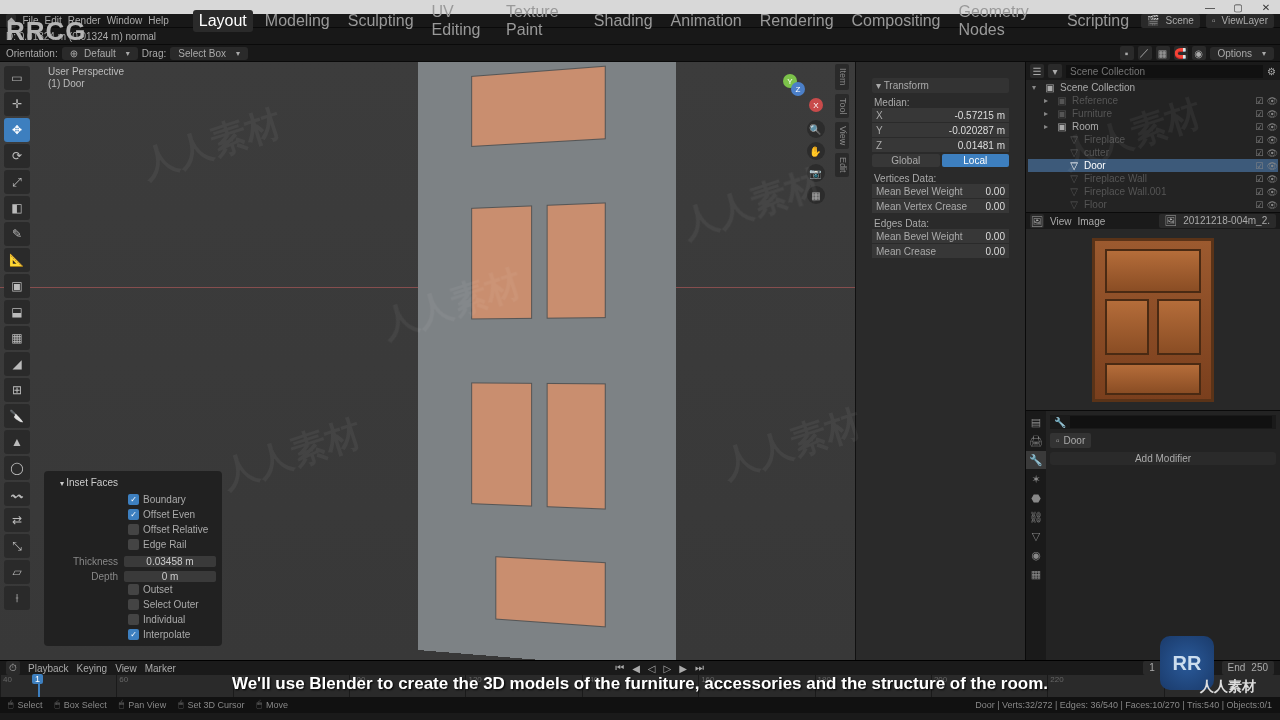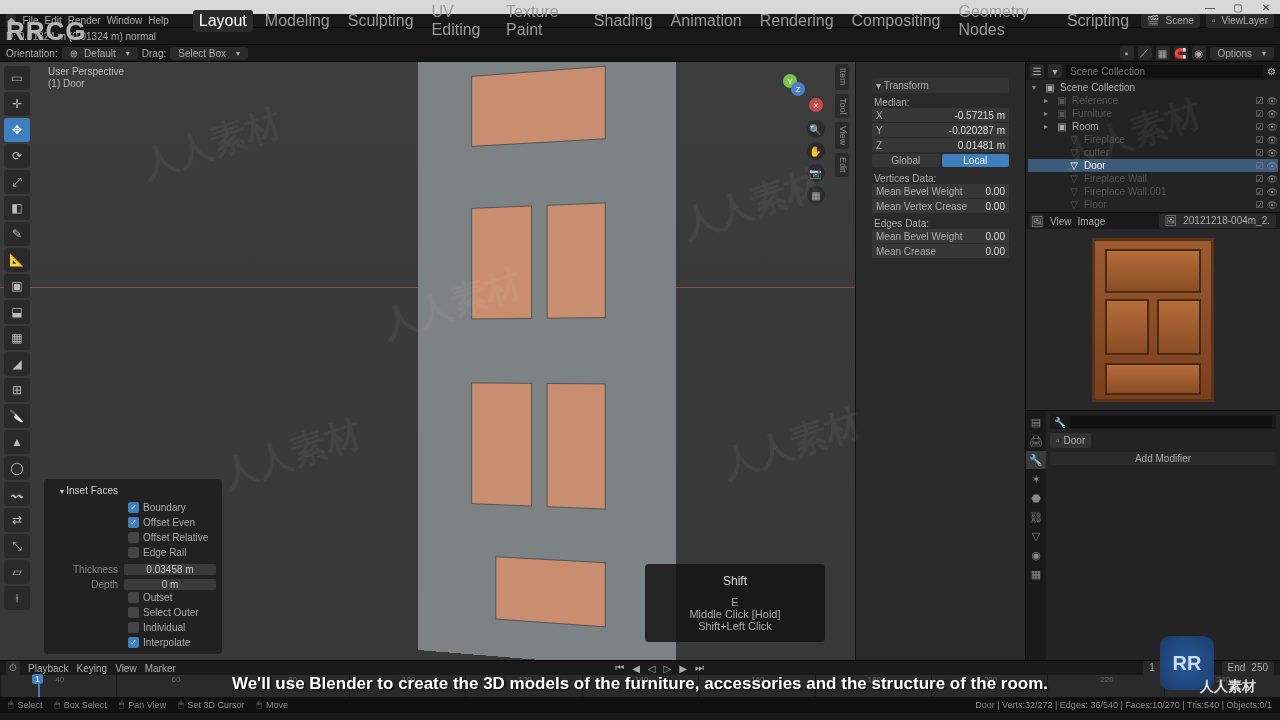--- a/index.html
+++ b/index.html
@@ -67,21 +67,21 @@
 .np-row .val { color: #ddd; }
 .np-btns { display: flex; gap: 2px; margin: 2px 0; }
 .np-btns span { flex: 1; background: #373737; text-align: center; padding: 1px 0; border-radius: 2px; cursor: pointer; }
 .np-btns span.active { background: #3d7fbf; color: #fff; }
 
 
 .shift-box { position: absolute; right: 200px; bottom: 18px; width: 180px; background: rgba(20,20,20,.85); padding: 10px; border-radius: 4px; text-align: center; font-size: 11px; }
 .shift-box .big { font-size: 12px; margin-bottom: 8px; color: #ddd; }
 
 
-.op-panel { position: absolute; left: 44px; bottom: 6px; width: 178px; background: rgba(32,32,32,.92); border-radius: 4px; padding: 4px 6px; font-size: 10px; }
+.op-panel { position: absolute; left: 44px; bottom: 14px; width: 178px; background: rgba(32,32,32,.92); border-radius: 4px; padding: 4px 6px; font-size: 10px; }
 .op-panel .hdr { padding: 2px 0 4px 10px; color: #ccc; }
 .op-panel .hdr::before { content: "▾ "; font-size: 8px; }
 .op-row { display: flex; align-items: flex-end; height: 15px; }
 .op-row .lbl { width: 74px; text-align: right; padding-right: 6px; color: #888; }
 .op-row .val { flex: 1; background: #3a3a3a; text-align: center; border-radius: 2px; color: #ccc; }
 .op-chk { display: flex; align-items: center; padding-left: 78px; height: 15px; }
 .op-chk .box { width: 11px; height: 11px; background: #444; margin-right: 4px; border-radius: 2px; display:flex; align-items:center; justify-content:center; color:#fff; font-size:8px; }
 .op-chk .box.on { background: #3d7fbf; }
 
 
@@ -111,21 +111,21 @@
 .props-body { flex: 1; padding: 4px; font-size: 10px; }
 .props-search { height: 14px; background: #1a1a1a; display: flex; align-items: center; padding: 0 4px; margin-bottom: 4px; gap: 4px; }
 .props-search input { flex:1; background:#111; border:none; color:#aaa; height:12px; font-size:10px; }
 .crumb { background: #333; padding: 2px 6px; border-radius: 2px; margin-bottom: 4px; display: inline-flex; align-items: center; gap: 4px; }
 
 
 .timeline { height: 36px; background: #1a1a1a; border-top: 1px solid #000; }
 .tl-hdr { height: 14px; display: flex; align-items: center; gap: 8px; padding: 0 6px; font-size: 10px; }
 .tl-track { height: 22px; background: #2a2a2a; position: relative; }
 .tl-ticks { position: absolute; inset: 0; display: flex; }
-.tl-tick { flex: 1; border-left: 1px solid #1a1a1a; font-size: 8px; color: #666; padding-left: 2px; text-align: center; }
+.tl-tick { flex: 1; border-left: 1px solid #1a1a1a; font-size: 8px; color: #666; padding-left: 2px; }
 .playhead { position: absolute; left: 38px; top: 0; bottom: 0; width: 2px; background: #3d7fbf; }
 .playhead::before { content: attr(data-frame); position: absolute; top: -1px; left: -6px; background: #3d7fbf; color: #fff; font-size: 9px; padding: 0 3px; border-radius: 2px; }
 
 
 .status { height: 17px; background: #111; display: flex; align-items: center; gap: 12px; padding: 0 8px; font-size: 9px; color: #888; }
 .status .seg { display: flex; align-items: center; gap: 4px; }
 
 
 .subs { position: absolute; left: 0; right: 0; bottom: 26px; text-align: center; pointer-events: none; }
 .subs .cn { font-size: 17px; color: #fff; font-weight: bold; text-shadow: 1px 1px 2px #000; }
@@ -288,26 +288,20 @@
             <span class="val">0.00</span>
           </div>
       </div>
       <div class="v-toggles">
         <span>Item</span>
         <span>Tool</span>
         <span>View</span>
         <span>Edit</span>
       </div>
 
-      <div class="shift-box">
-        <div class="big">Shift</div>
-        <div>E</div>
-        <div>Middle Click [Hold]</div>
-        <div>Shift+Left Click</div>
-      </div>
 
       <div class="op-panel">
         <div class="hdr">Inset Faces</div>
         <div class="op-chk">
             <span class="box on">✓</span>
             <span>Boundary</span>
           </div>
         <div class="op-chk">
             <span class="box on">✓</span>
             <span>Offset Even</span>

